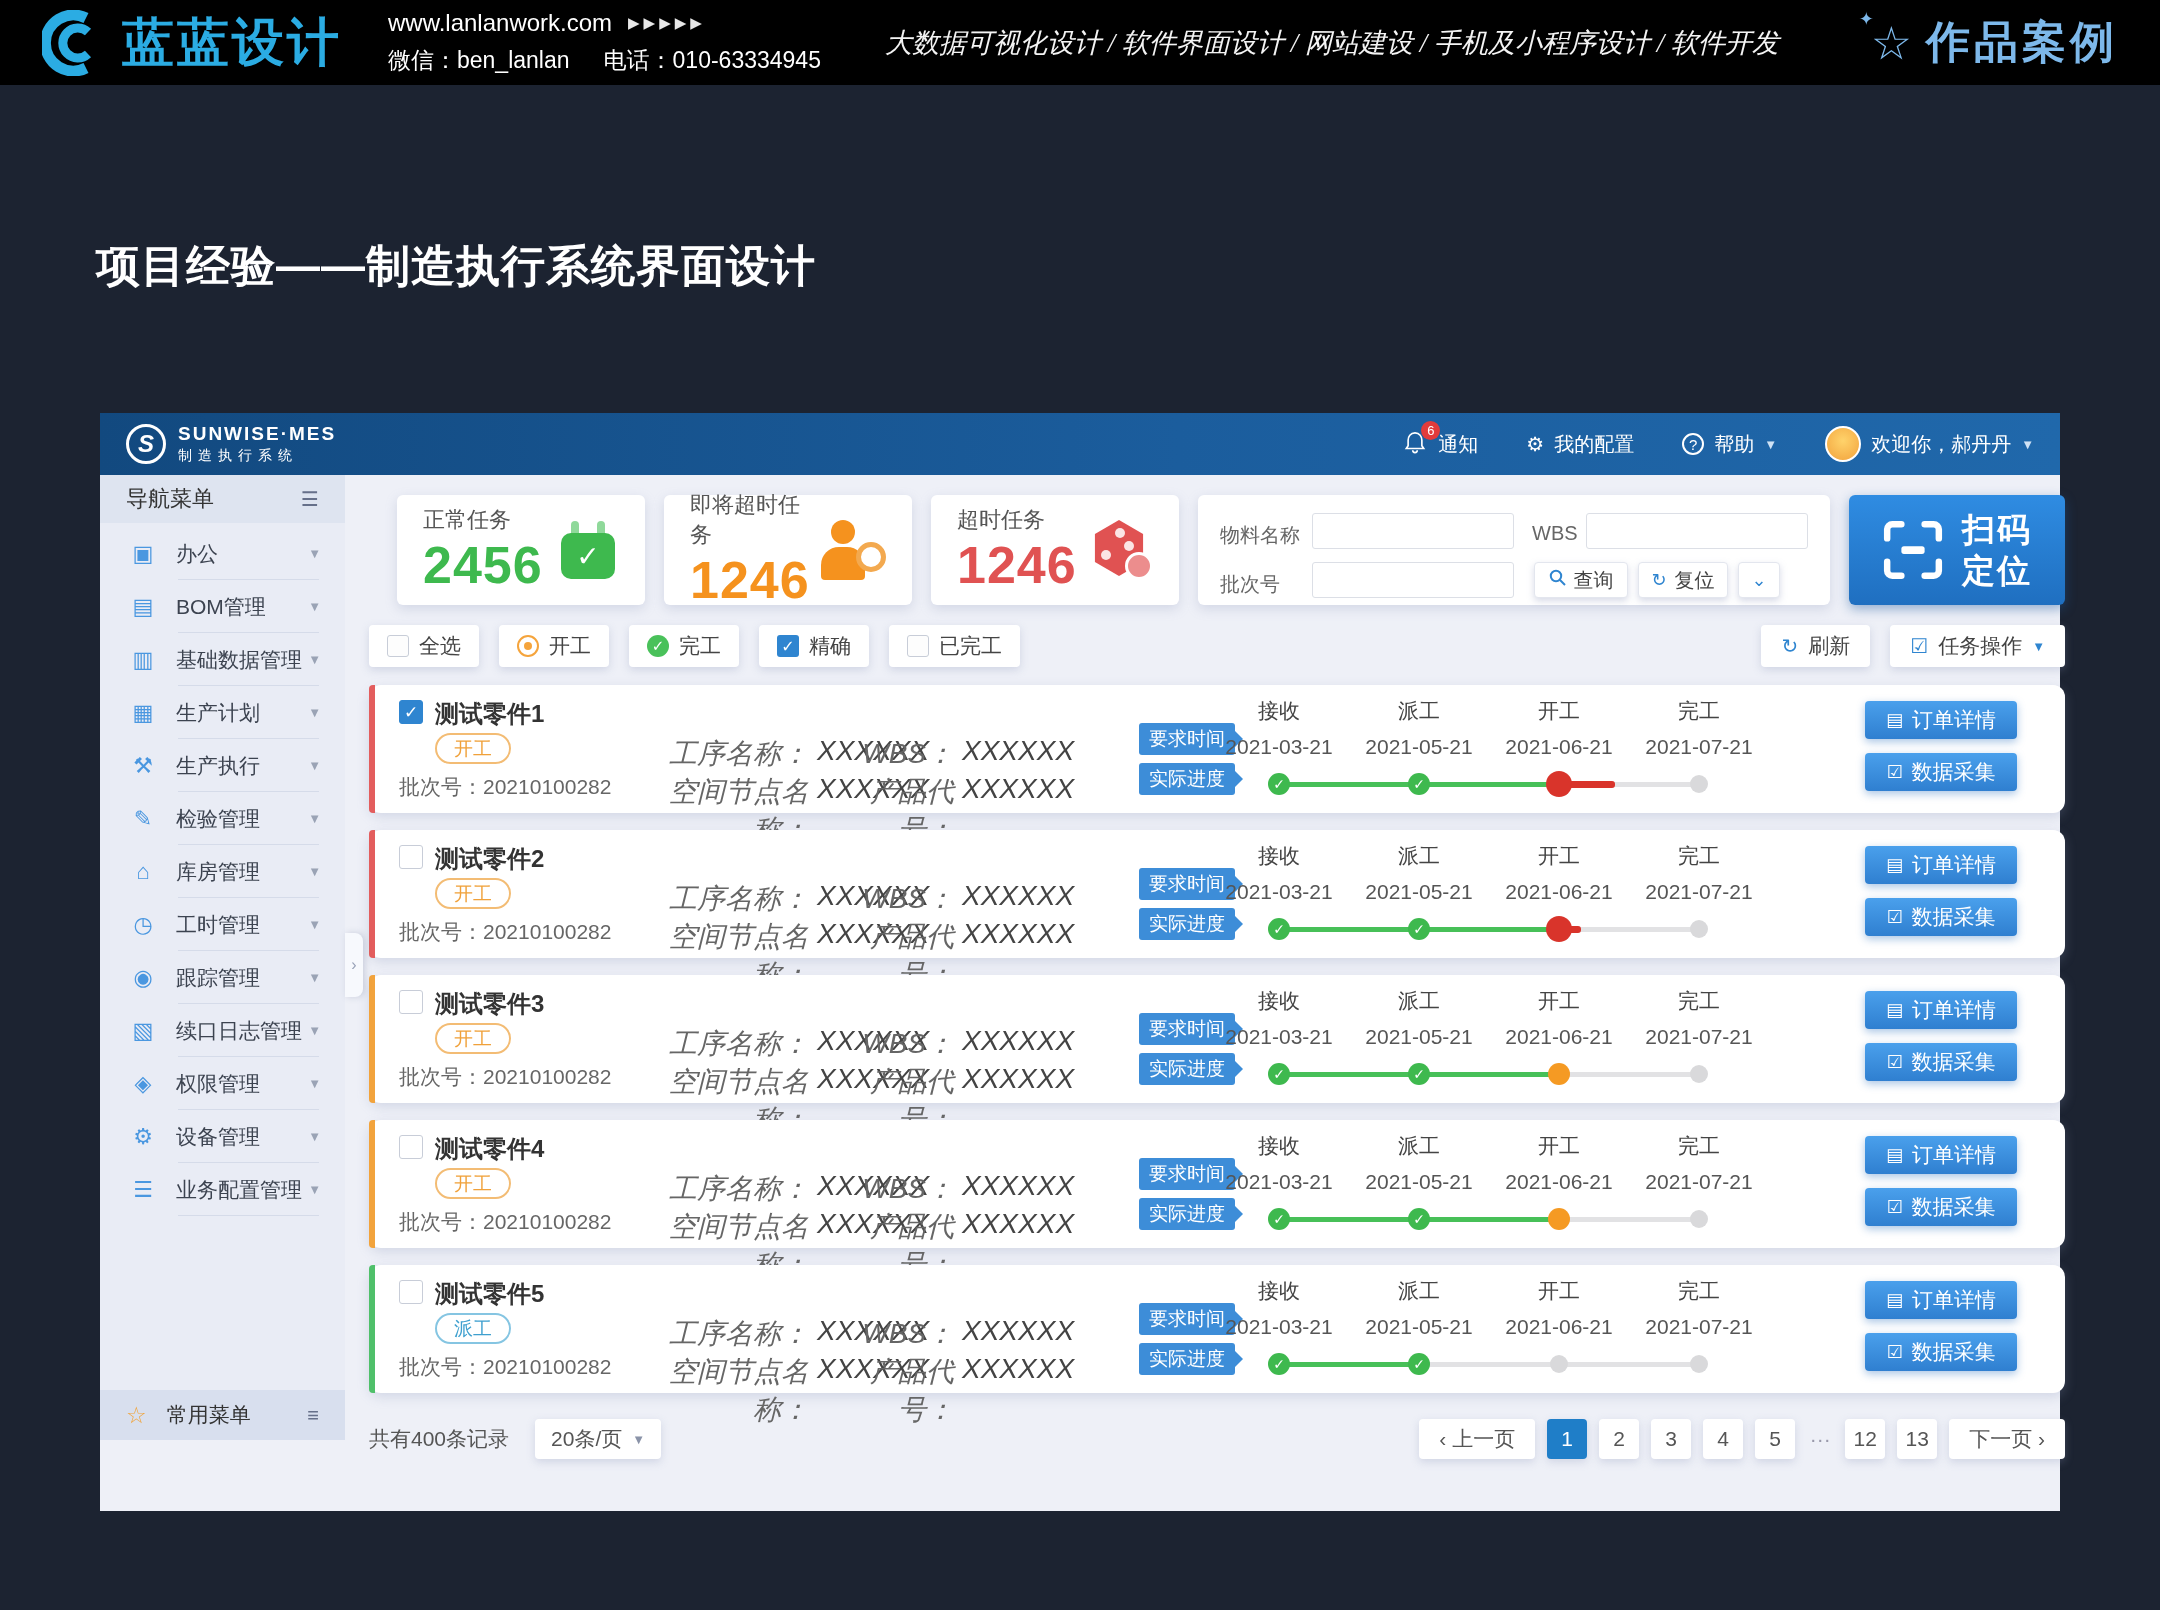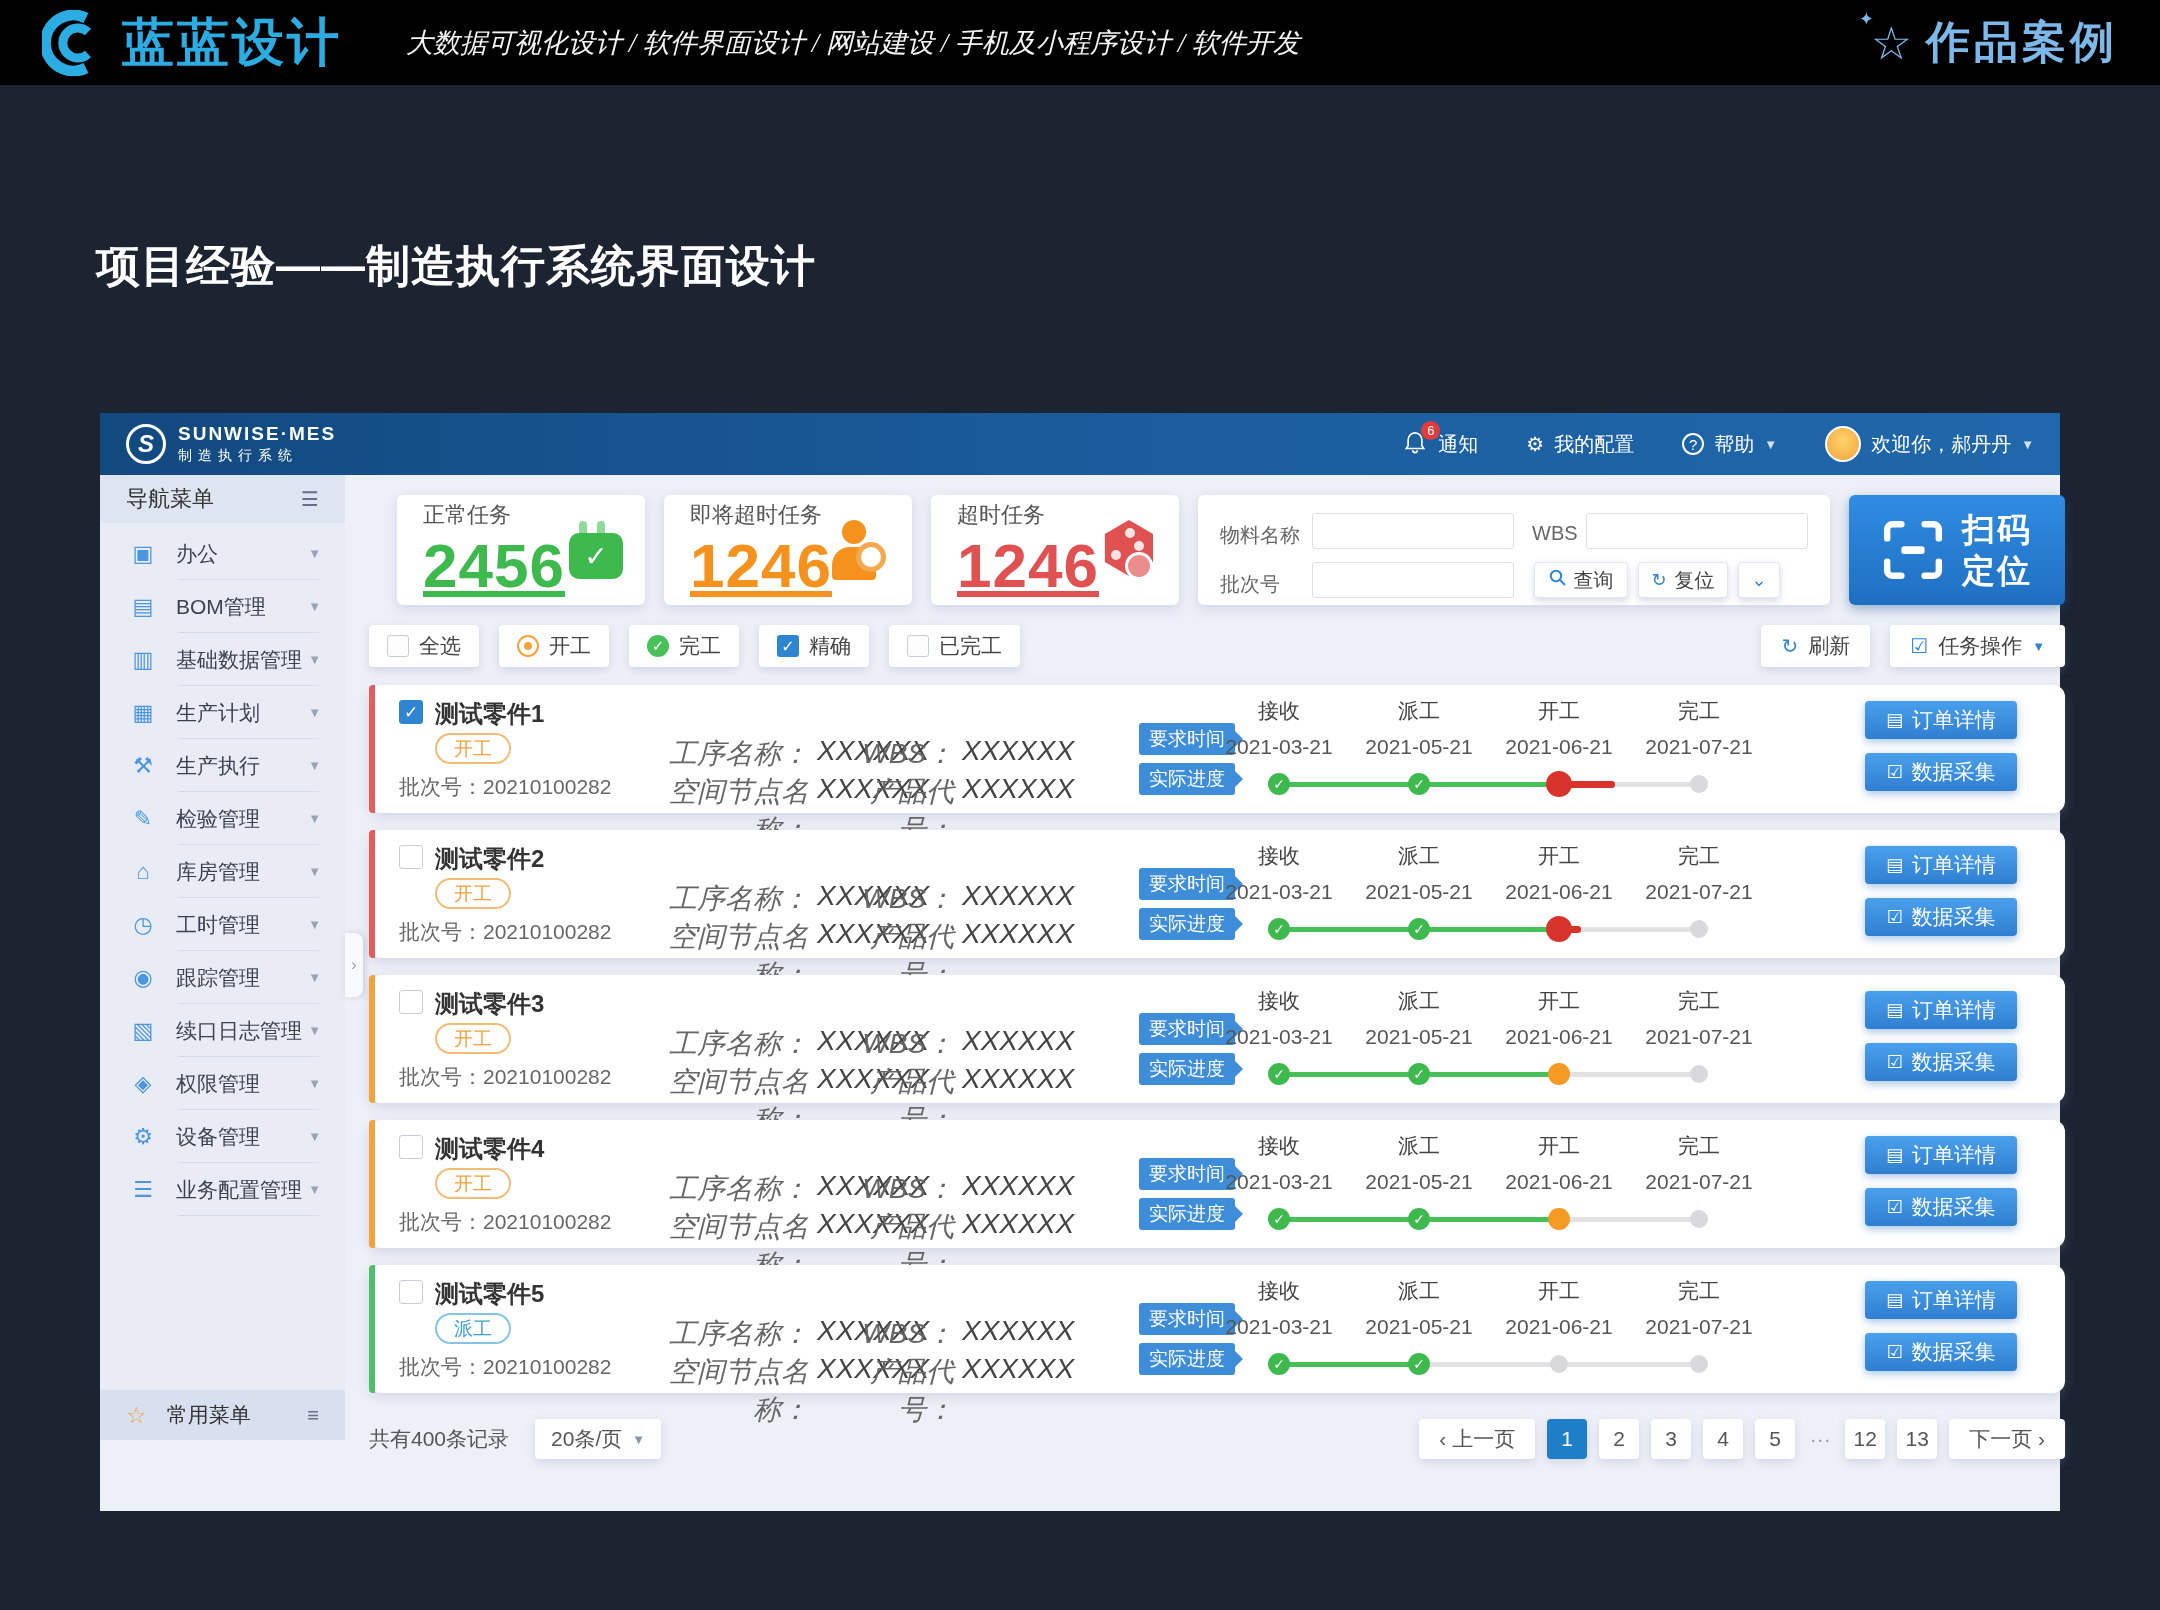--- a/index.html
+++ b/index.html
@@ -57,21 +57,21 @@
   .side-foot .star { color:#f0a43c; font-size:23px; }
   .side-foot .f-label { font-size:21px; color:#333; margin-left:20px; }
   .side-foot .burger { margin-left:auto; color:#66708a; font-size:20px; }
   .collapse-handle { position:absolute; left:245px; top:520px; width:18px; height:64px; background:#f7f9fd; border-radius:0 8px 8px 0; box-shadow:2px 0 6px rgba(120,130,160,.3); display:flex; align-items:center; justify-content:center; color:#98a2b8; font-size:16px; z-index:5; cursor:pointer; }
   
   .content { flex:1; padding:20px 24px 0 24px; position:relative; }
   .top-row { display:flex; gap:19px;padding-left:28px; }
   .card { background:#fff; border-radius:6px; box-shadow:0 4px 12px rgba(140,150,185,.28); }
   .stat-card { width:248px; height:110px; display:flex; align-items:center; justify-content:space-between; padding:0 26px; }
   .stat-label { font-size:22px; color:#555; }
-  .stat-value { font-size:62px; font-weight:bold; margin-top:0; letter-spacing:1px;text-decoration:underline; }
+  .stat-value { font-size:52px; font-weight:bold; margin-top:0; letter-spacing:1px; }
   .v-green { color:#3eb94e; } .v-orange { color:#f5921e; } .v-red { color:#e05252; }
   
   .ic-cal { width:62px; height:58px; position:relative; }
   .ic-cal .body { position:absolute; left:4px; top:12px; width:54px; height:46px; background:#3eb94e; border-radius:10px; display:flex; align-items:center; justify-content:center; color:#fff; font-size:28px; font-weight:bold; }
   .ic-cal .leg { position:absolute; top:0; width:8px; height:16px; border-radius:4px; background:#8fd99a; }
   .ic-cal .l1 { left:14px; } .ic-cal .l2 { right:14px; }
   .ic-person { width:66px; height:60px; position:relative; }
   .ic-person .head { position:absolute; left:10px; top:0; width:24px; height:24px; border-radius:50%; background:#f5921e; }
   .ic-person .trunk { position:absolute; left:0; top:27px; width:44px; height:33px; border-radius:18px 18px 4px 4px; background:#f5921e; }
   .ic-person .clock { position:absolute; right:0; top:22px; width:30px; height:30px; border-radius:50%; border:5px solid #f3a94f; background:#fff; }
@@ -163,20 +163,30 @@
 <body>
 
 <div class="site-header">
   <div class="brand">
     <svg viewBox="0 0 66 66">
       <path d="M44 8 A28 28 0 1 0 44 58" stroke="#2bace3" stroke-width="11" fill="none"></path>
       <path d="M46 22 A15 15 0 1 0 46 44" stroke="#2bace3" stroke-width="9" fill="none"></path>
     </svg>
     <span class="brand-text">蓝蓝设计</span>
   </div>
+  <div class="contact">
+    <div class="line1">
+      <span>www.lanlanwork.com</span>
+      <span class="arrows">▶▶▶▶▶</span>
+    </div>
+    <div class="line2">
+      <span>微信：ben_lanlan</span>
+      <span>电话：010-63334945</span>
+    </div>
+  </div>
   <div class="services">大数据可视化设计 / 软件界面设计 / 网站建设 / 手机及小程序设计 / 软件开发</div>
   <div class="portfolio">
     <span class="star-wrap">☆<span class="spark">✦</span></span>
     <span class="p-text">作品案例</span>
   </div>
 </div>
 
 <div class="page-title">项目经验——制造执行系统界面设计</div>
 
 <div class="shot">

